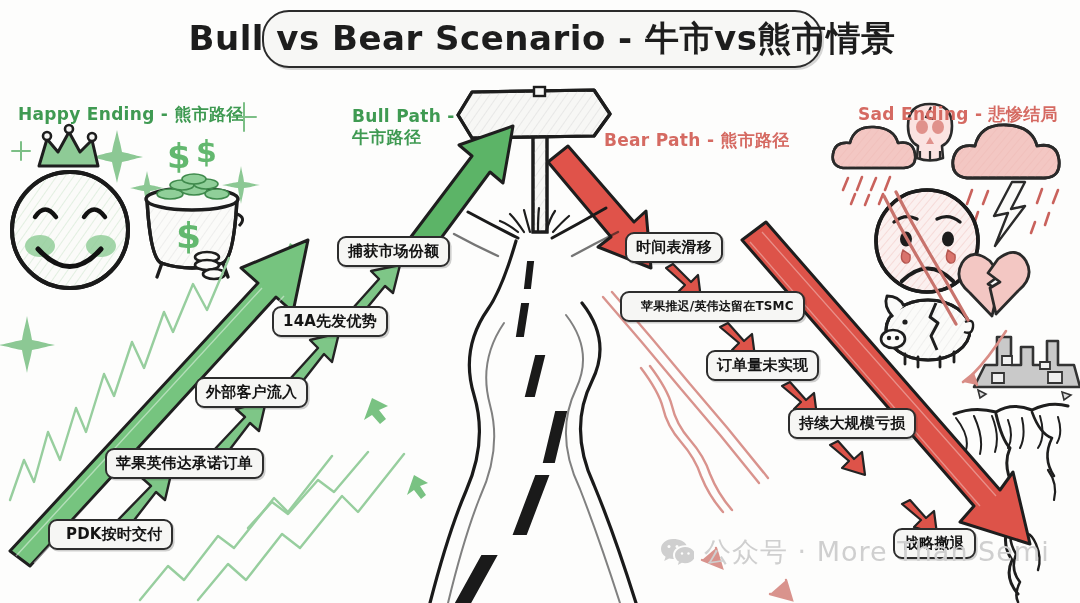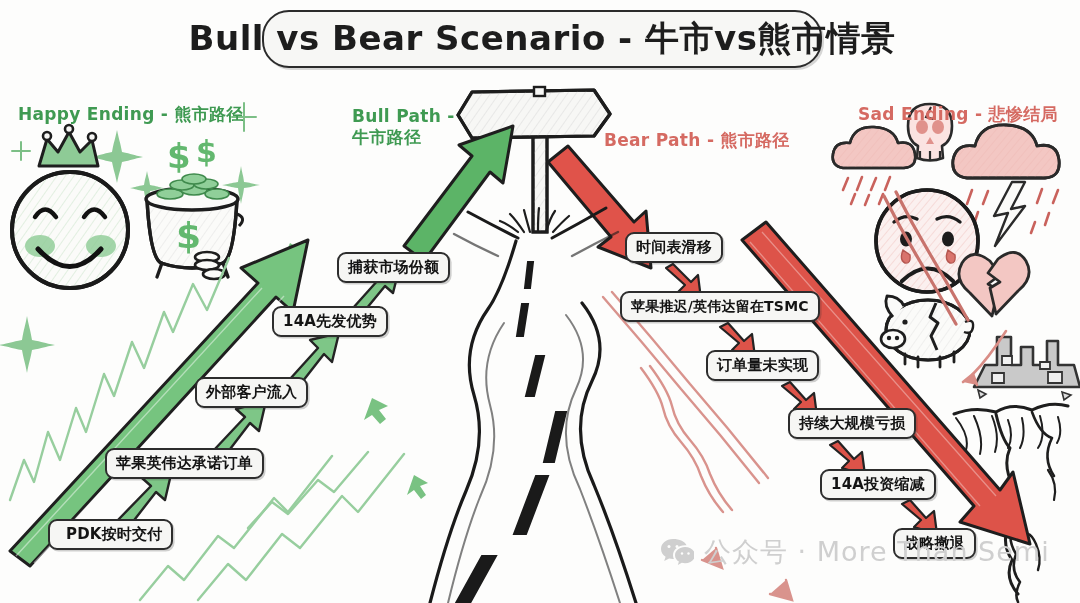--- a/index.html
+++ b/index.html
@@ -76,29 +76,29 @@
     font-size: 15px;
     font-weight: 700;
     color: #141414;
     letter-spacing: 0.2px;
   }
   
   #n-b0 { left: 48px;  top: 519px; padding-left: 16px; }
   #n-b1 { left: 105px; top: 448px; }
   #n-b2 { left: 195px; top: 377px; align-items: center; }
   #n-b3 { left: 272px; top: 306px; }
-  #n-b4 { left: 337px; top: 252px; }
+  #n-b4 { left: 337px; top: 236px; }
   
   #r-b0 { left: 625px; top: 232px; }
   #r-b1 { left: 620px; top: 291px; }
   #r-b2 { left: 706px; top: 350px; }
   #r-b3 { left: 788px; top: 408px; }
   #r-b4 { left: 820px; top: 469px; }
   #r-b5 { left: 893px; top: 528px; }
-  #r-b1 span { font-size: 14px; }
+  #r-b1 span { font-size: 12px; margin-left: 10px; }
 
   
   .watermark {
     position: absolute;
     left: 660px; top: 534px;
     display: flex; align-items: center; gap: 10px;
     color: #cfcfcf;
     font-size: 27px;
     font-weight: 400;
     letter-spacing: 1px;
@@ -417,23 +417,20 @@
   </div>
   <div class="node" id="r-b1">
     <span>苹果推迟/英伟达留在TSMC</span>
   </div>
   <div class="node" id="r-b2">
     <span>订单量未实现</span>
   </div>
   <div class="node" id="r-b3">
     <span>持续大规模亏损</span>
   </div>
-  <div class="node" id="r-b4">
-    <span>14A投资缩减</span>
-  </div>
   <div class="node" id="r-b5">
     <span>战略撤退</span>
   </div>
 
   <div class="watermark">
     <svg class="wm-logo" width="34" height="30" viewBox="0 0 34 30">
       <path d="M13,2 C6,2 1,6.5 1,12 c0,3.2 1.8,6 4.6,7.8 L4.2,24 l4.9,-2.6 c1.2,0.3 2.5,0.5 3.9,0.5
                c0.3,0 0.6,0 0.9,0 C13.3,20.8 13,19.5 13,18.2 C13,12.6 18.4,8.2 25,8.2 c0.5,0 1,0 1.5,0.1
                C25.2,4.5 19.7,2 13,2 Z" fill="#cfcfcf"></path>
       <circle cx="9" cy="9.5" r="1.5" fill="#fdfdfc"></circle>

